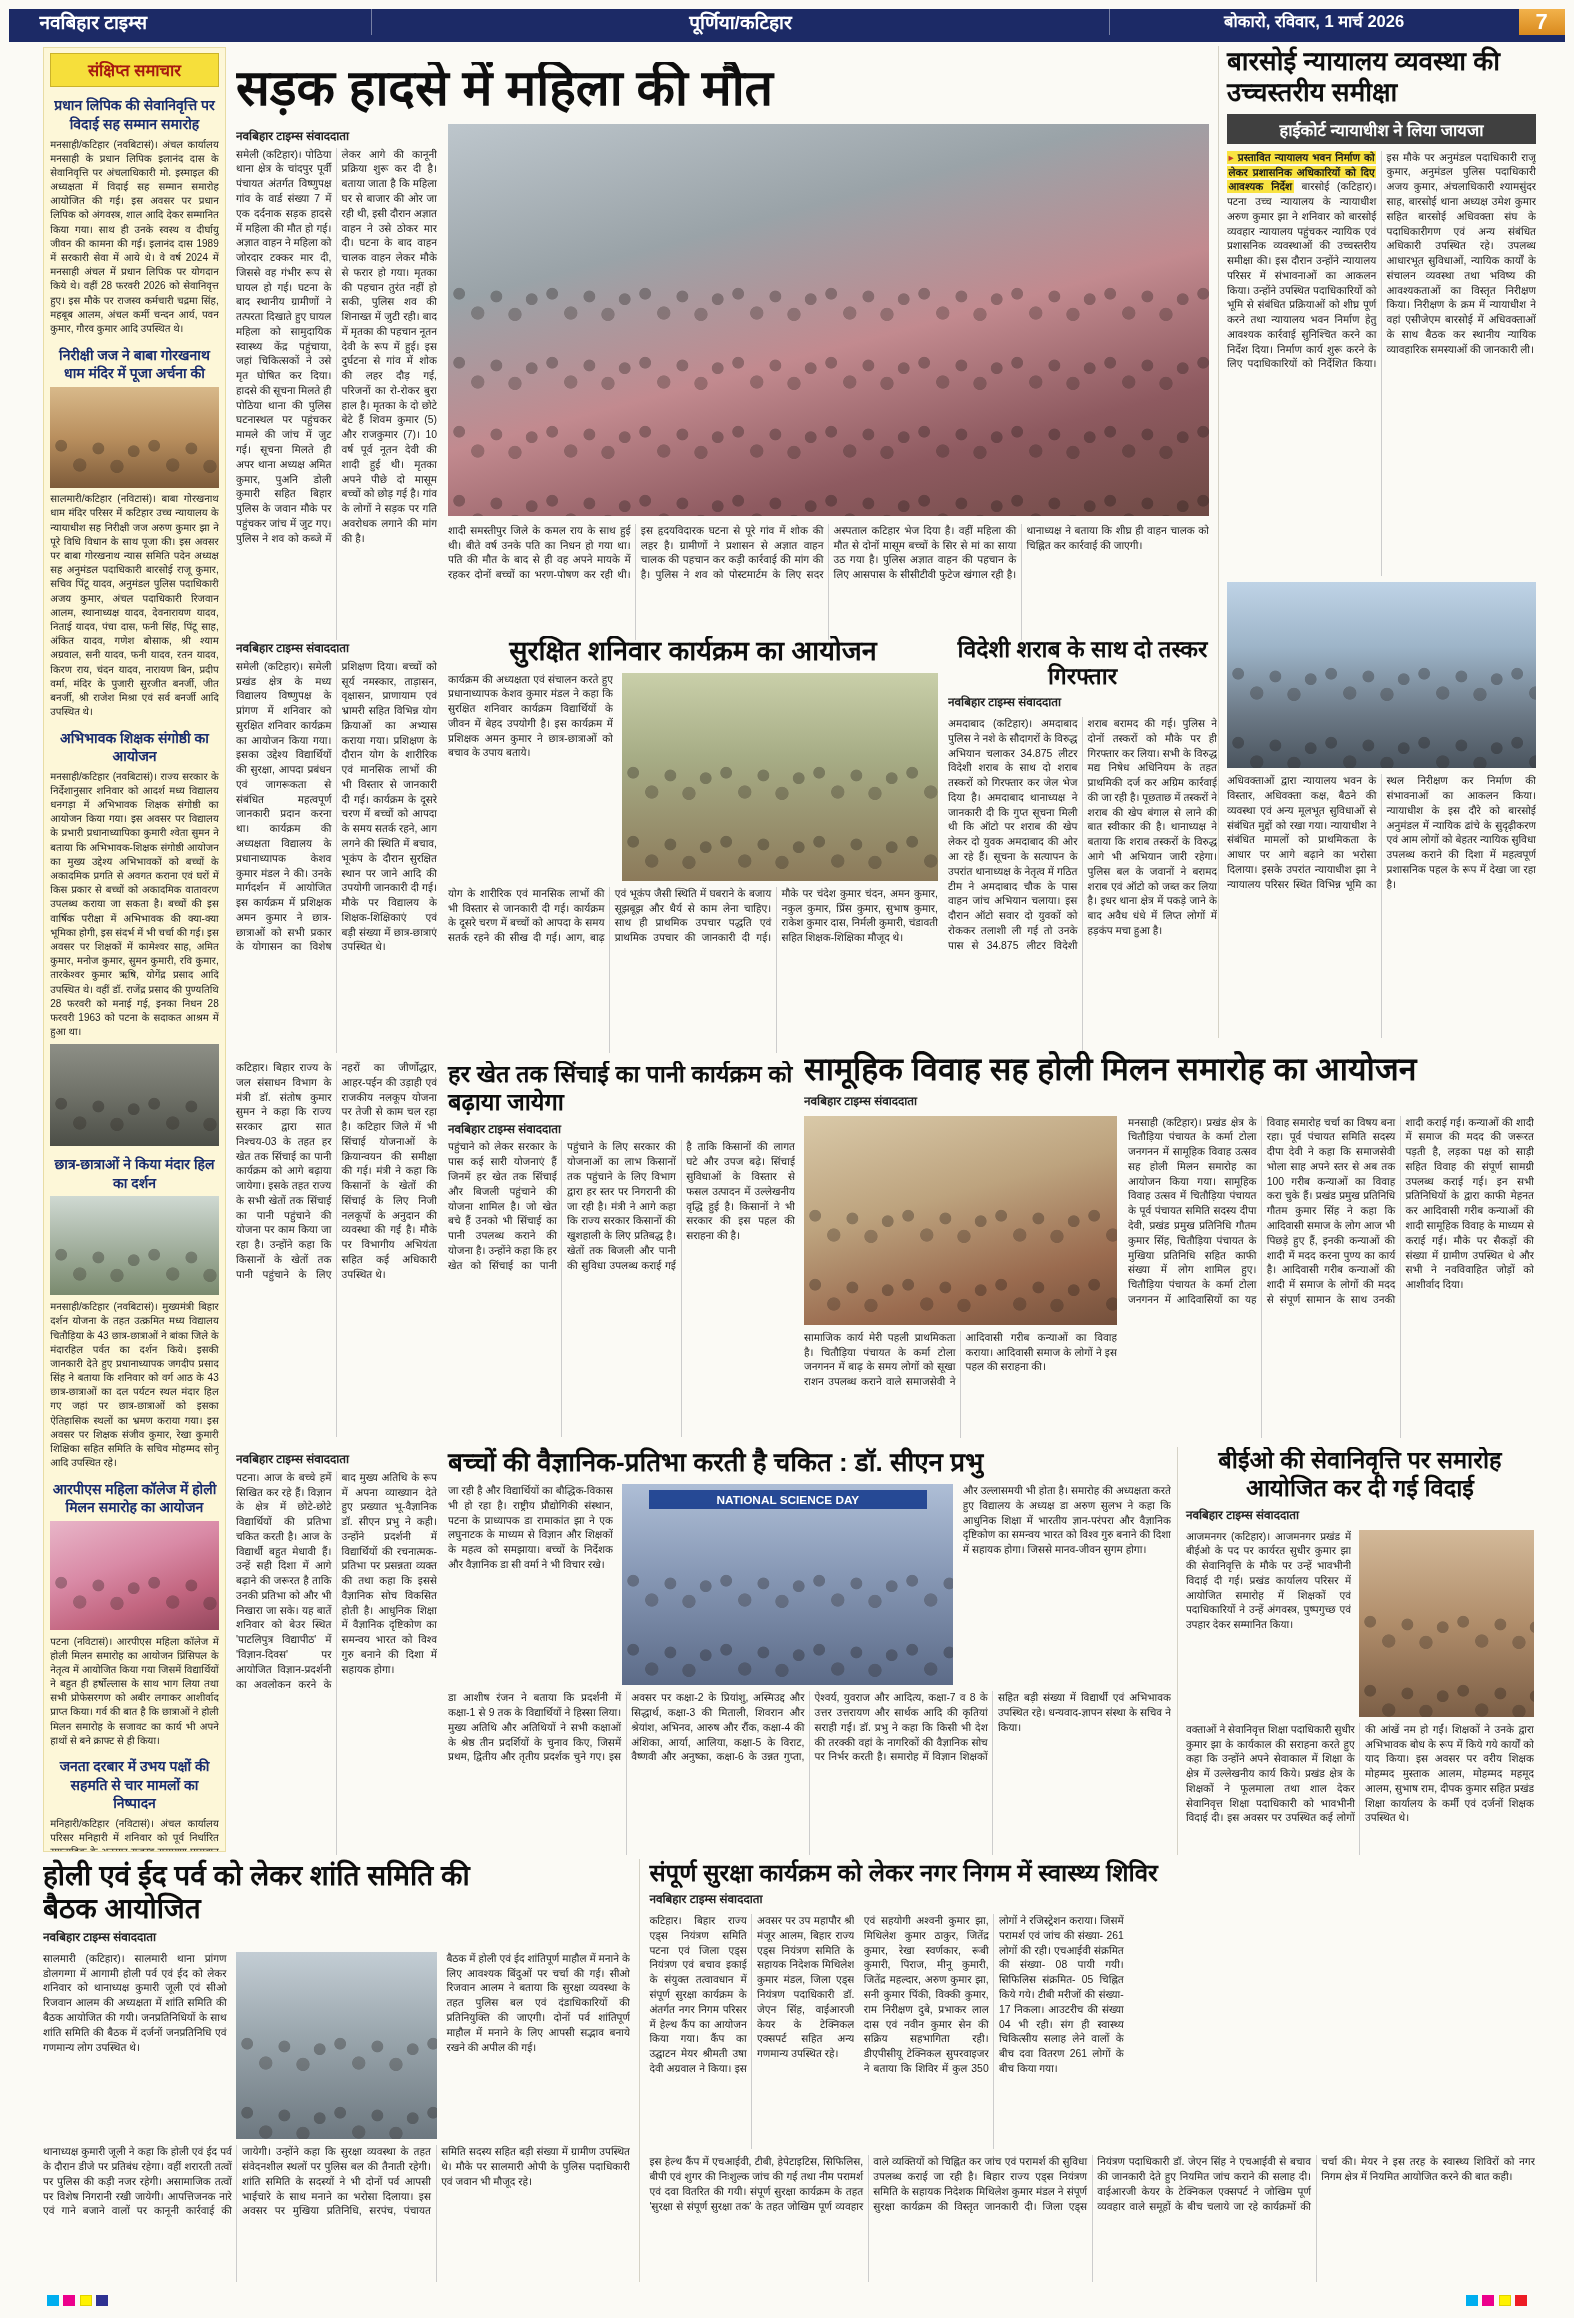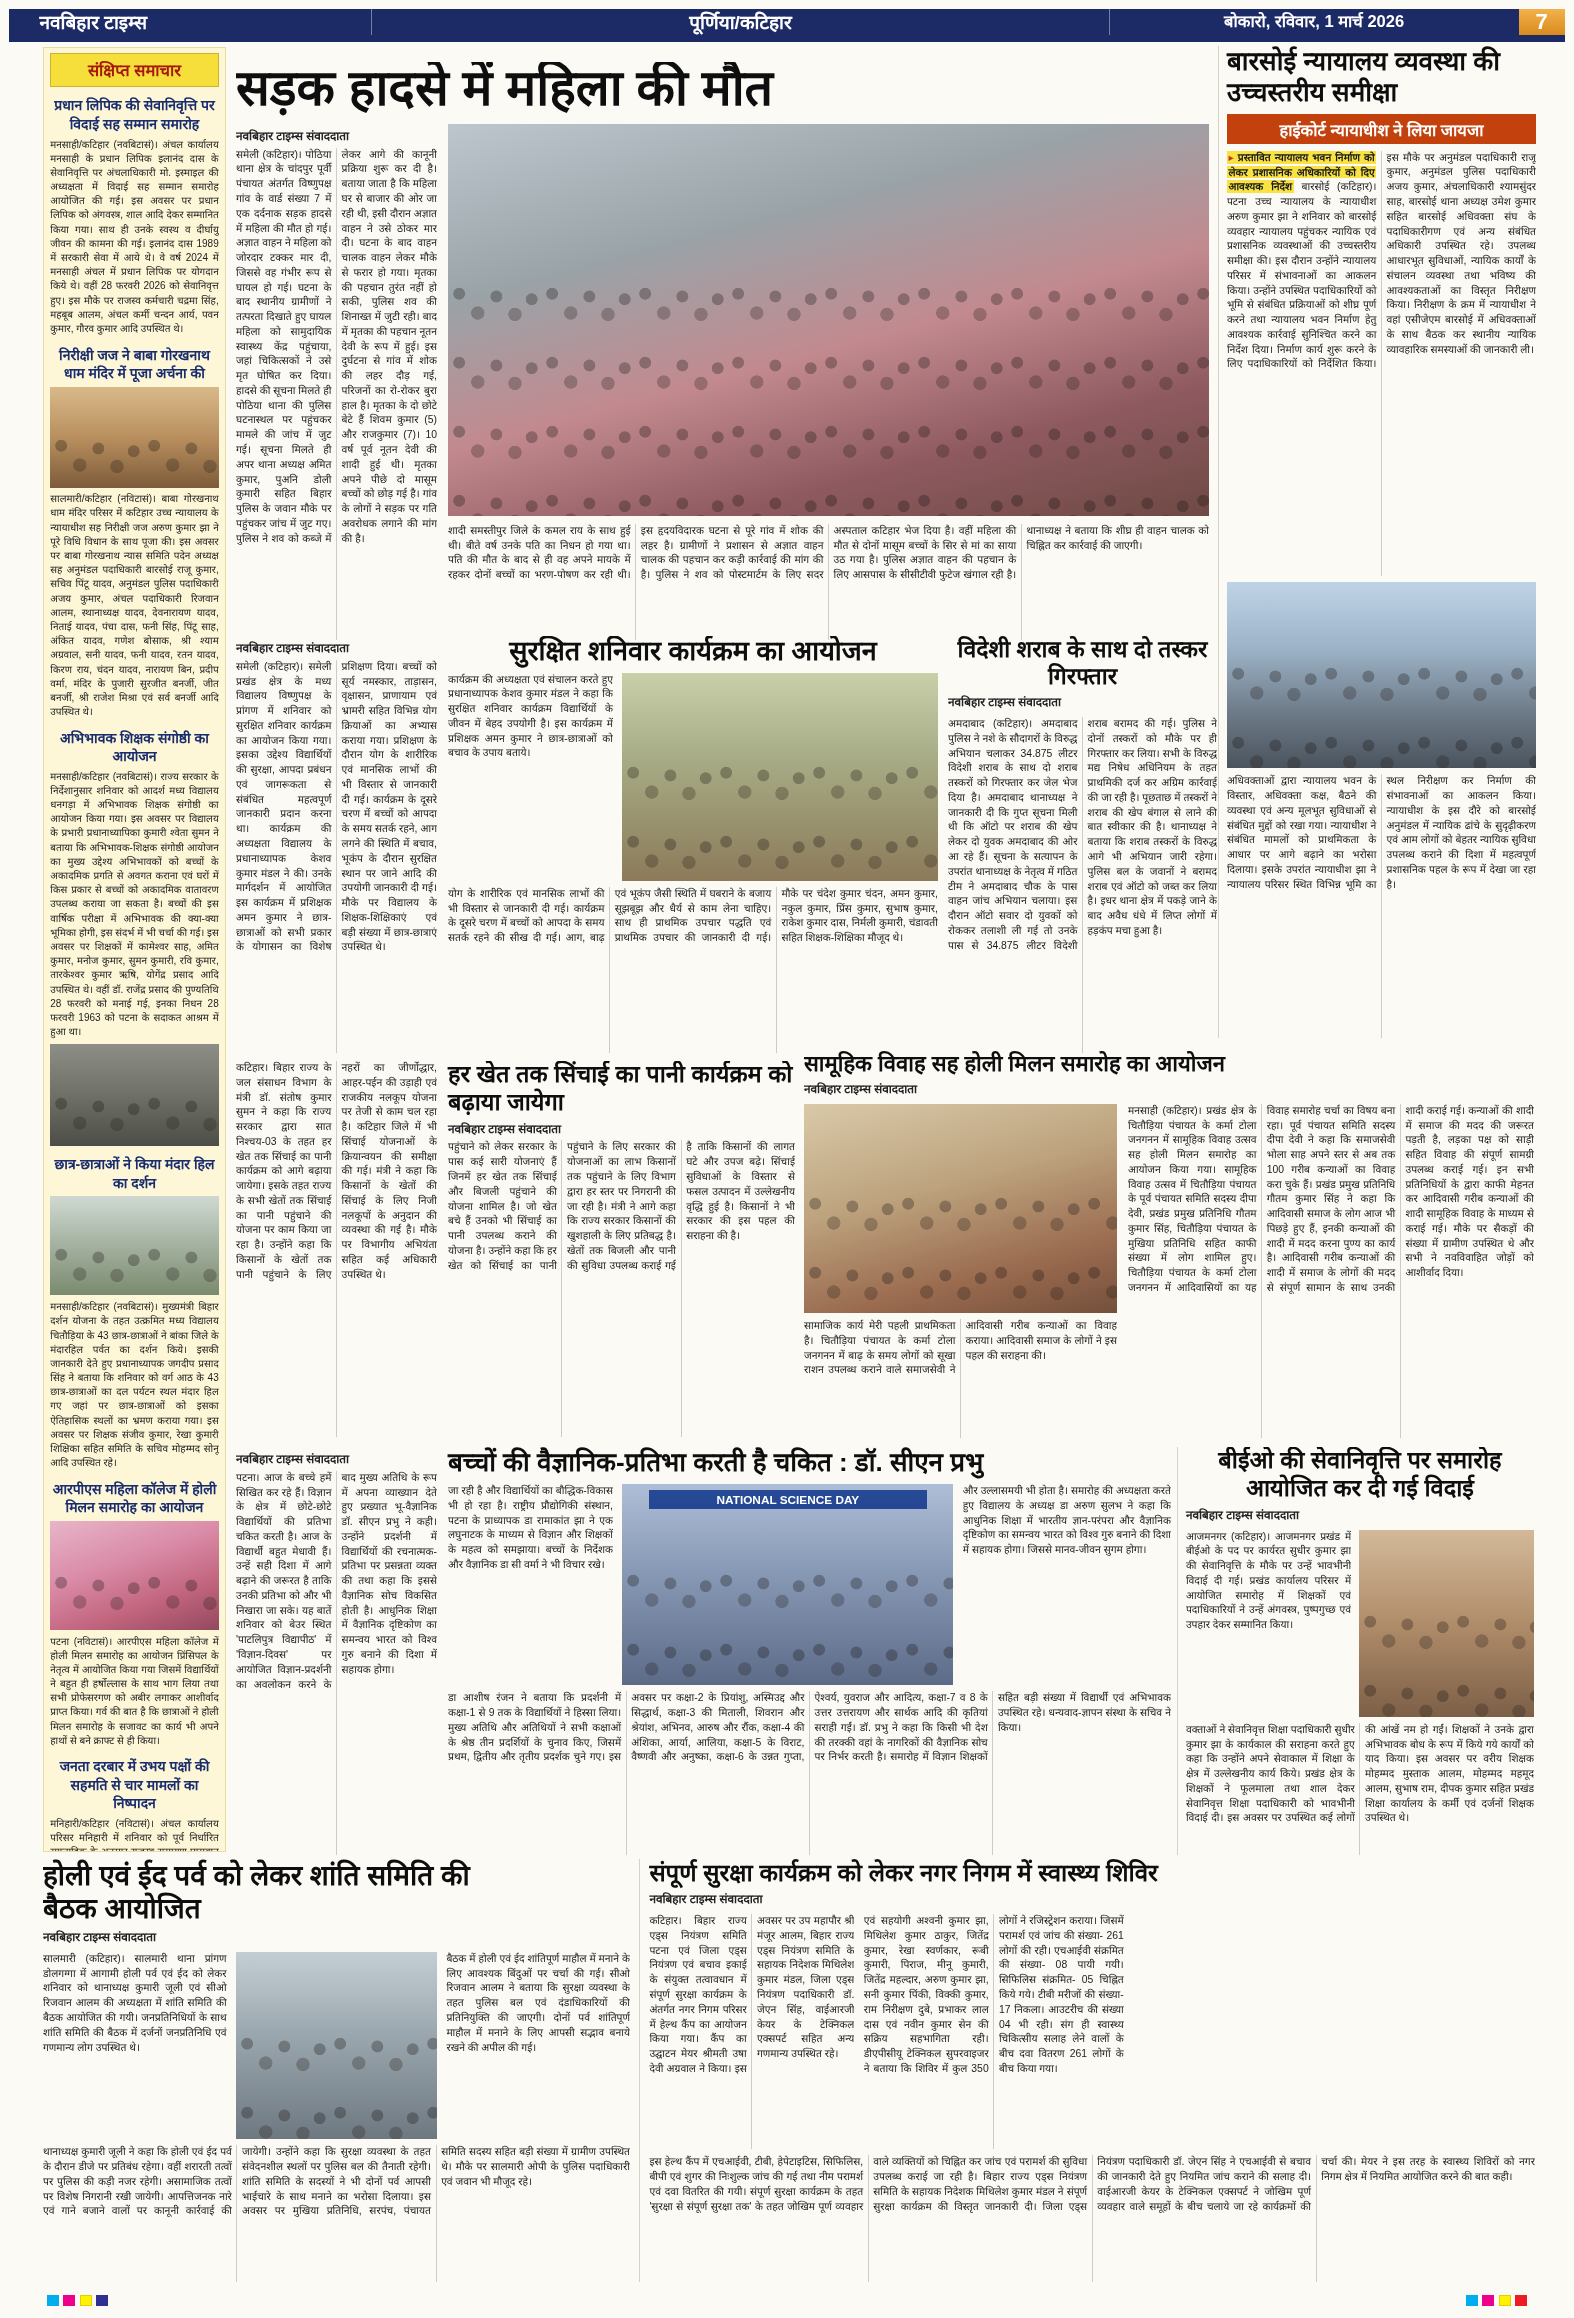--- a/index.html
+++ b/index.html
@@ -60,21 +60,21 @@
   .lead-grid{display:flex;gap:11px;margin-top:9.4px;height:516px}
   .lead-left{width:201px;display:flex;flex-direction:column}
   .lead-left .body{flex:1}
   .lead-right{flex:1;display:flex;flex-direction:column;gap:7.9px}
   .lead-ph{height:392px}
   .lead-right .body{flex:1}
 
   
   .court{left:1218px;top:46px;width:318px;height:992px;display:flex;flex-direction:column;border-left:0.8px solid #d5d2c6;padding-left:7.9px}
   .court h2{font-size:26px}
-  .kicker{background:#c2410c;color:#fff;font-weight:800;font-size:16.5px;text-align:center;padding:3.9px 3.1px;margin:6.3px 0}
+  .kicker{background:#404040;color:#fff;font-weight:800;font-size:16.5px;text-align:center;padding:3.9px 3.1px;margin:6.3px 0}
   .court .top{height:425px;margin-bottom:6.3px}
   .court-ph{height:186px;margin-bottom:6.3px}
   .court .bot{flex:1}
   .hl{background:#f9e342;font-weight:700;padding:0.8px 1.6px;box-decoration-break:clone;-webkit-box-decoration-break:clone}
   .hl::before{content:"▸ ";color:#c0392b}
 
   
   .safe{left:236px;top:636px;width:702px;height:417px;display:flex;gap:11px}
   .safe-left{width:201px;display:flex;flex-direction:column}
   .safe-left .body{flex:1}
@@ -93,21 +93,21 @@
   
   .irrig{left:236px;top:1061px;width:559px;height:376px;display:flex;gap:11px}
   .irrig-left{width:201px}
   .irrig-left .body{height:100%}
   .irrig-right{flex:1;display:flex;flex-direction:column}
   .irrig-right h2{font-size:23.6px}
   .irrig-right .body{flex:1}
 
   
   .marr{left:804px;top:1051px;width:730px;height:387px;display:flex;flex-direction:column}
-  .marr h2{font-size:22px}
+  .marr h2{font-size:32px}
   .marr-grid{display:flex;gap:11px;flex:1;margin-top:3.1px}
   .marr-left{width:313px;display:flex;flex-direction:column;gap:6.3px}
   .marr-left .photo{height:209px}
   .marr-left .body{flex:1}
   .marr-right{flex:1}
   .marr-right .body{height:100%}
 
   
   .sci{left:236px;top:1447px;width:935px;height:408px;display:flex;gap:11px}
   .sci-left{width:201px;display:flex;flex-direction:column}

